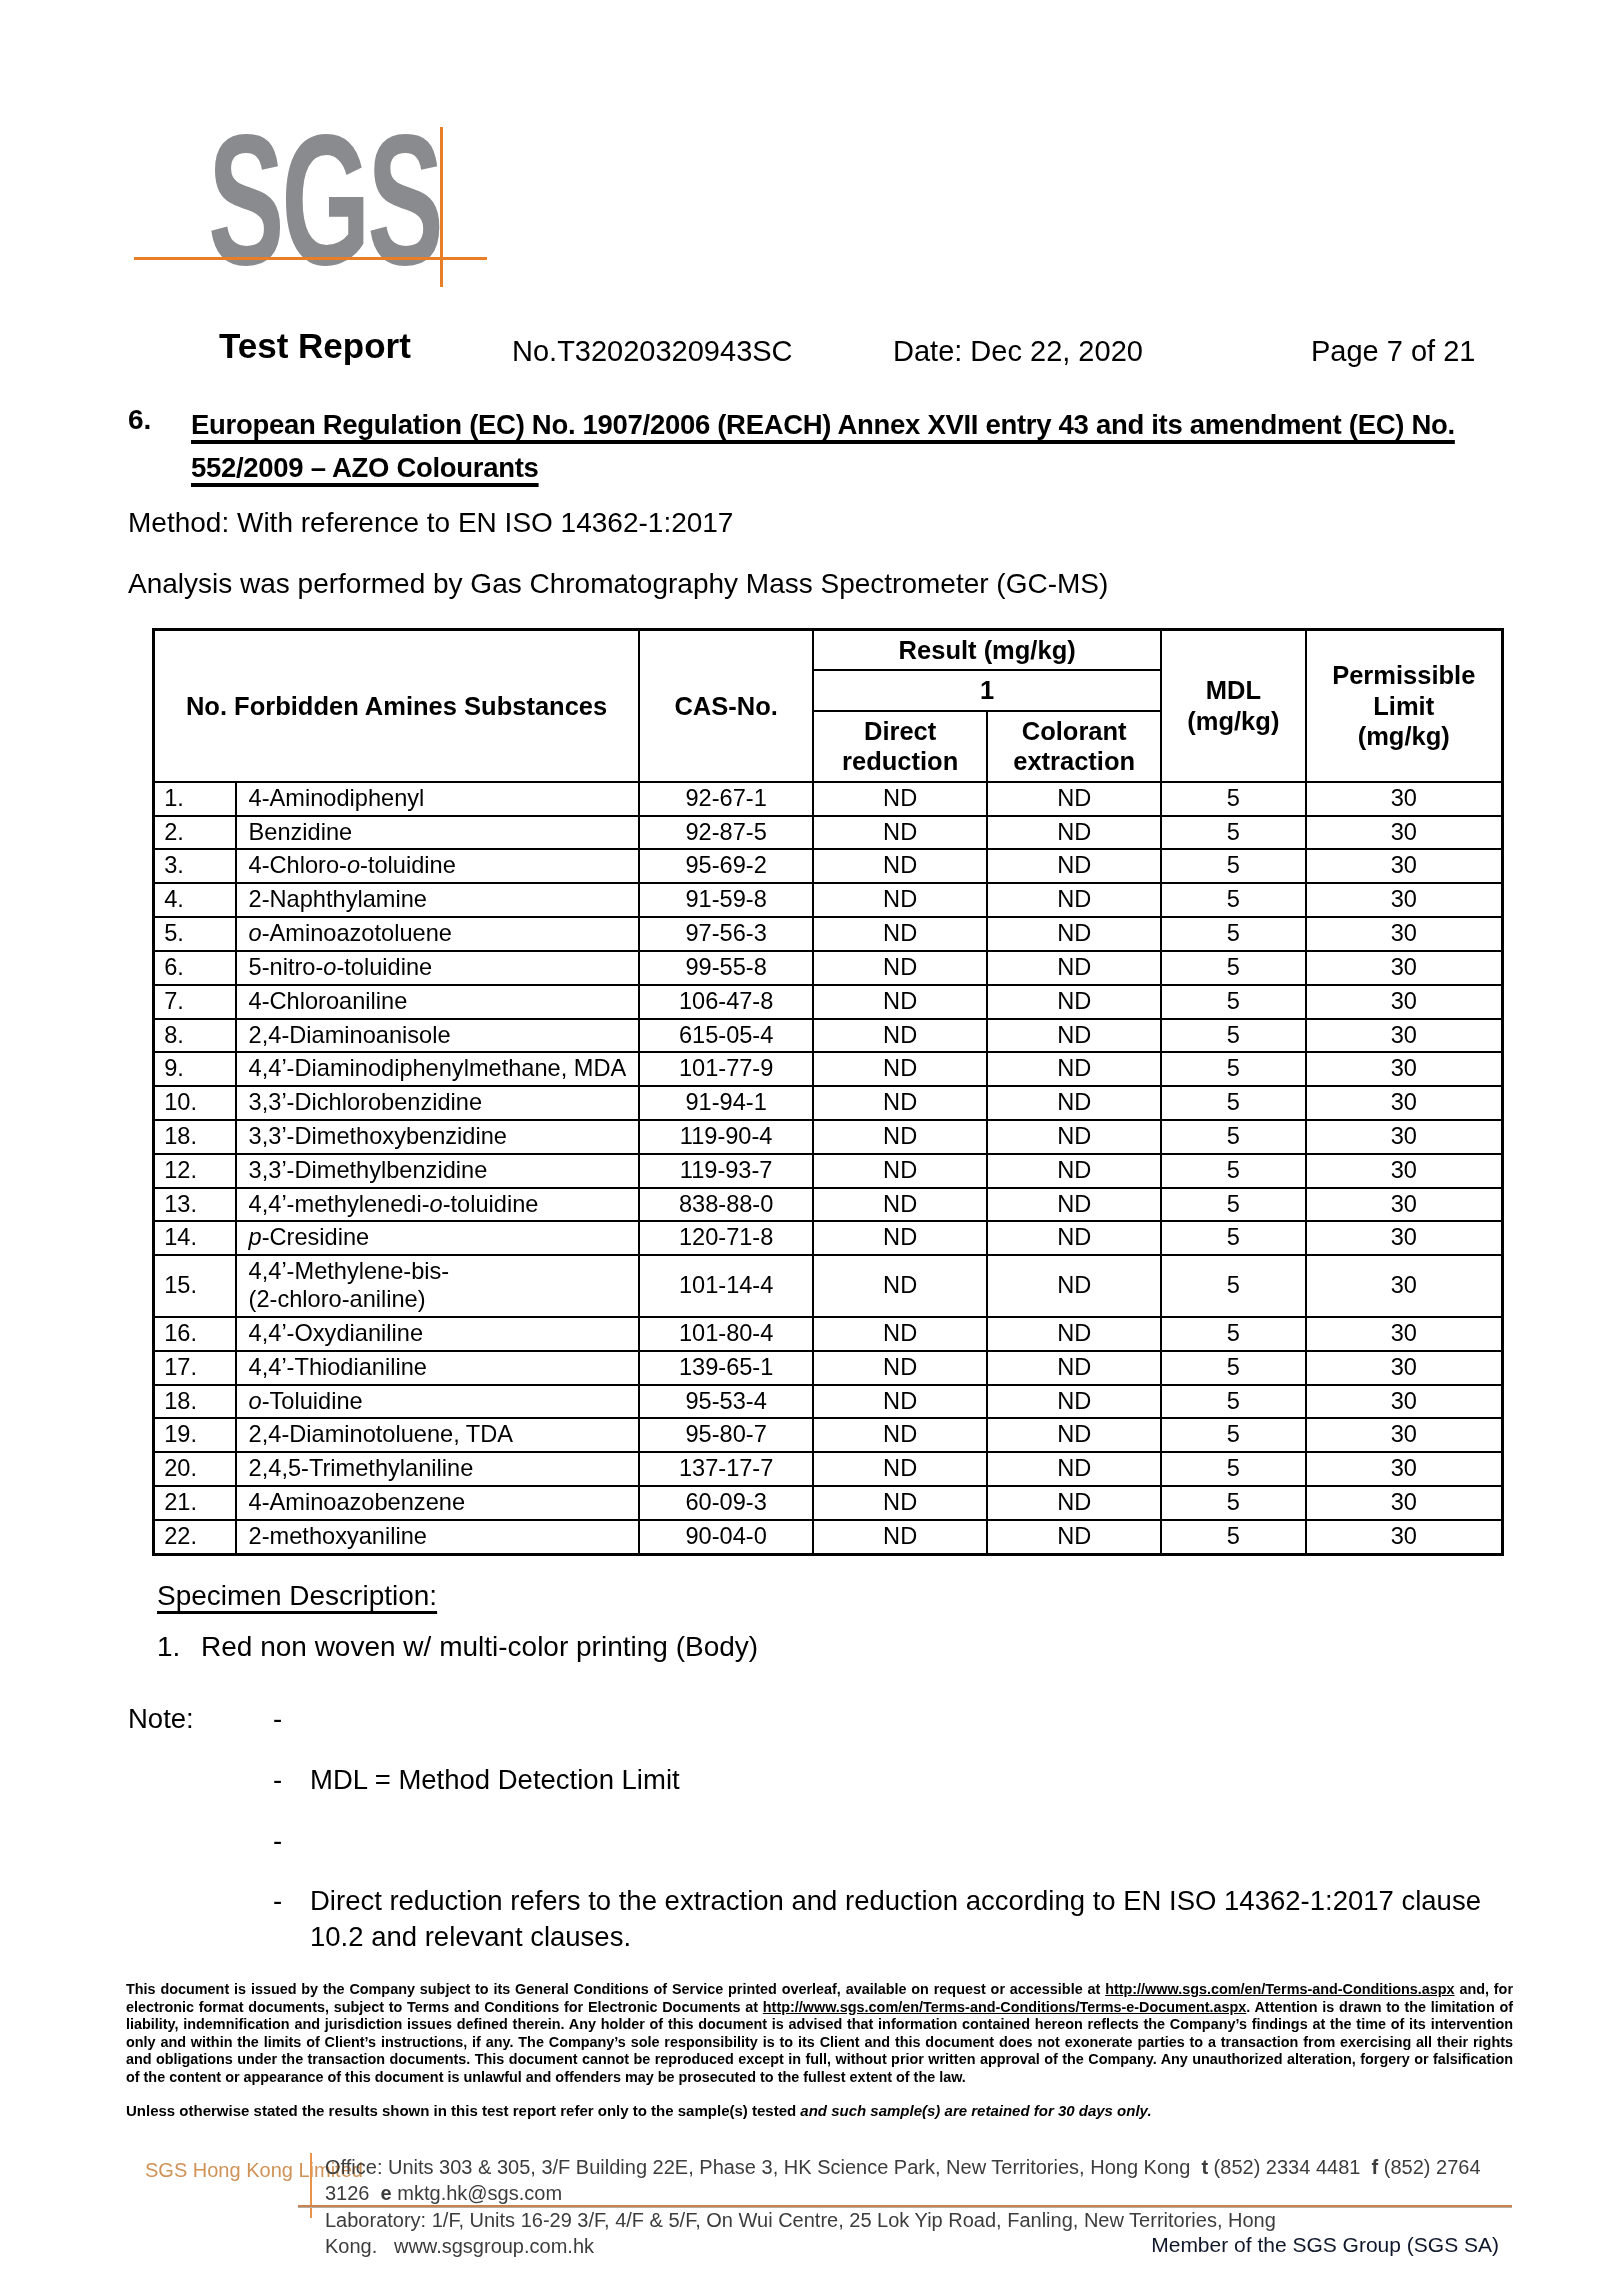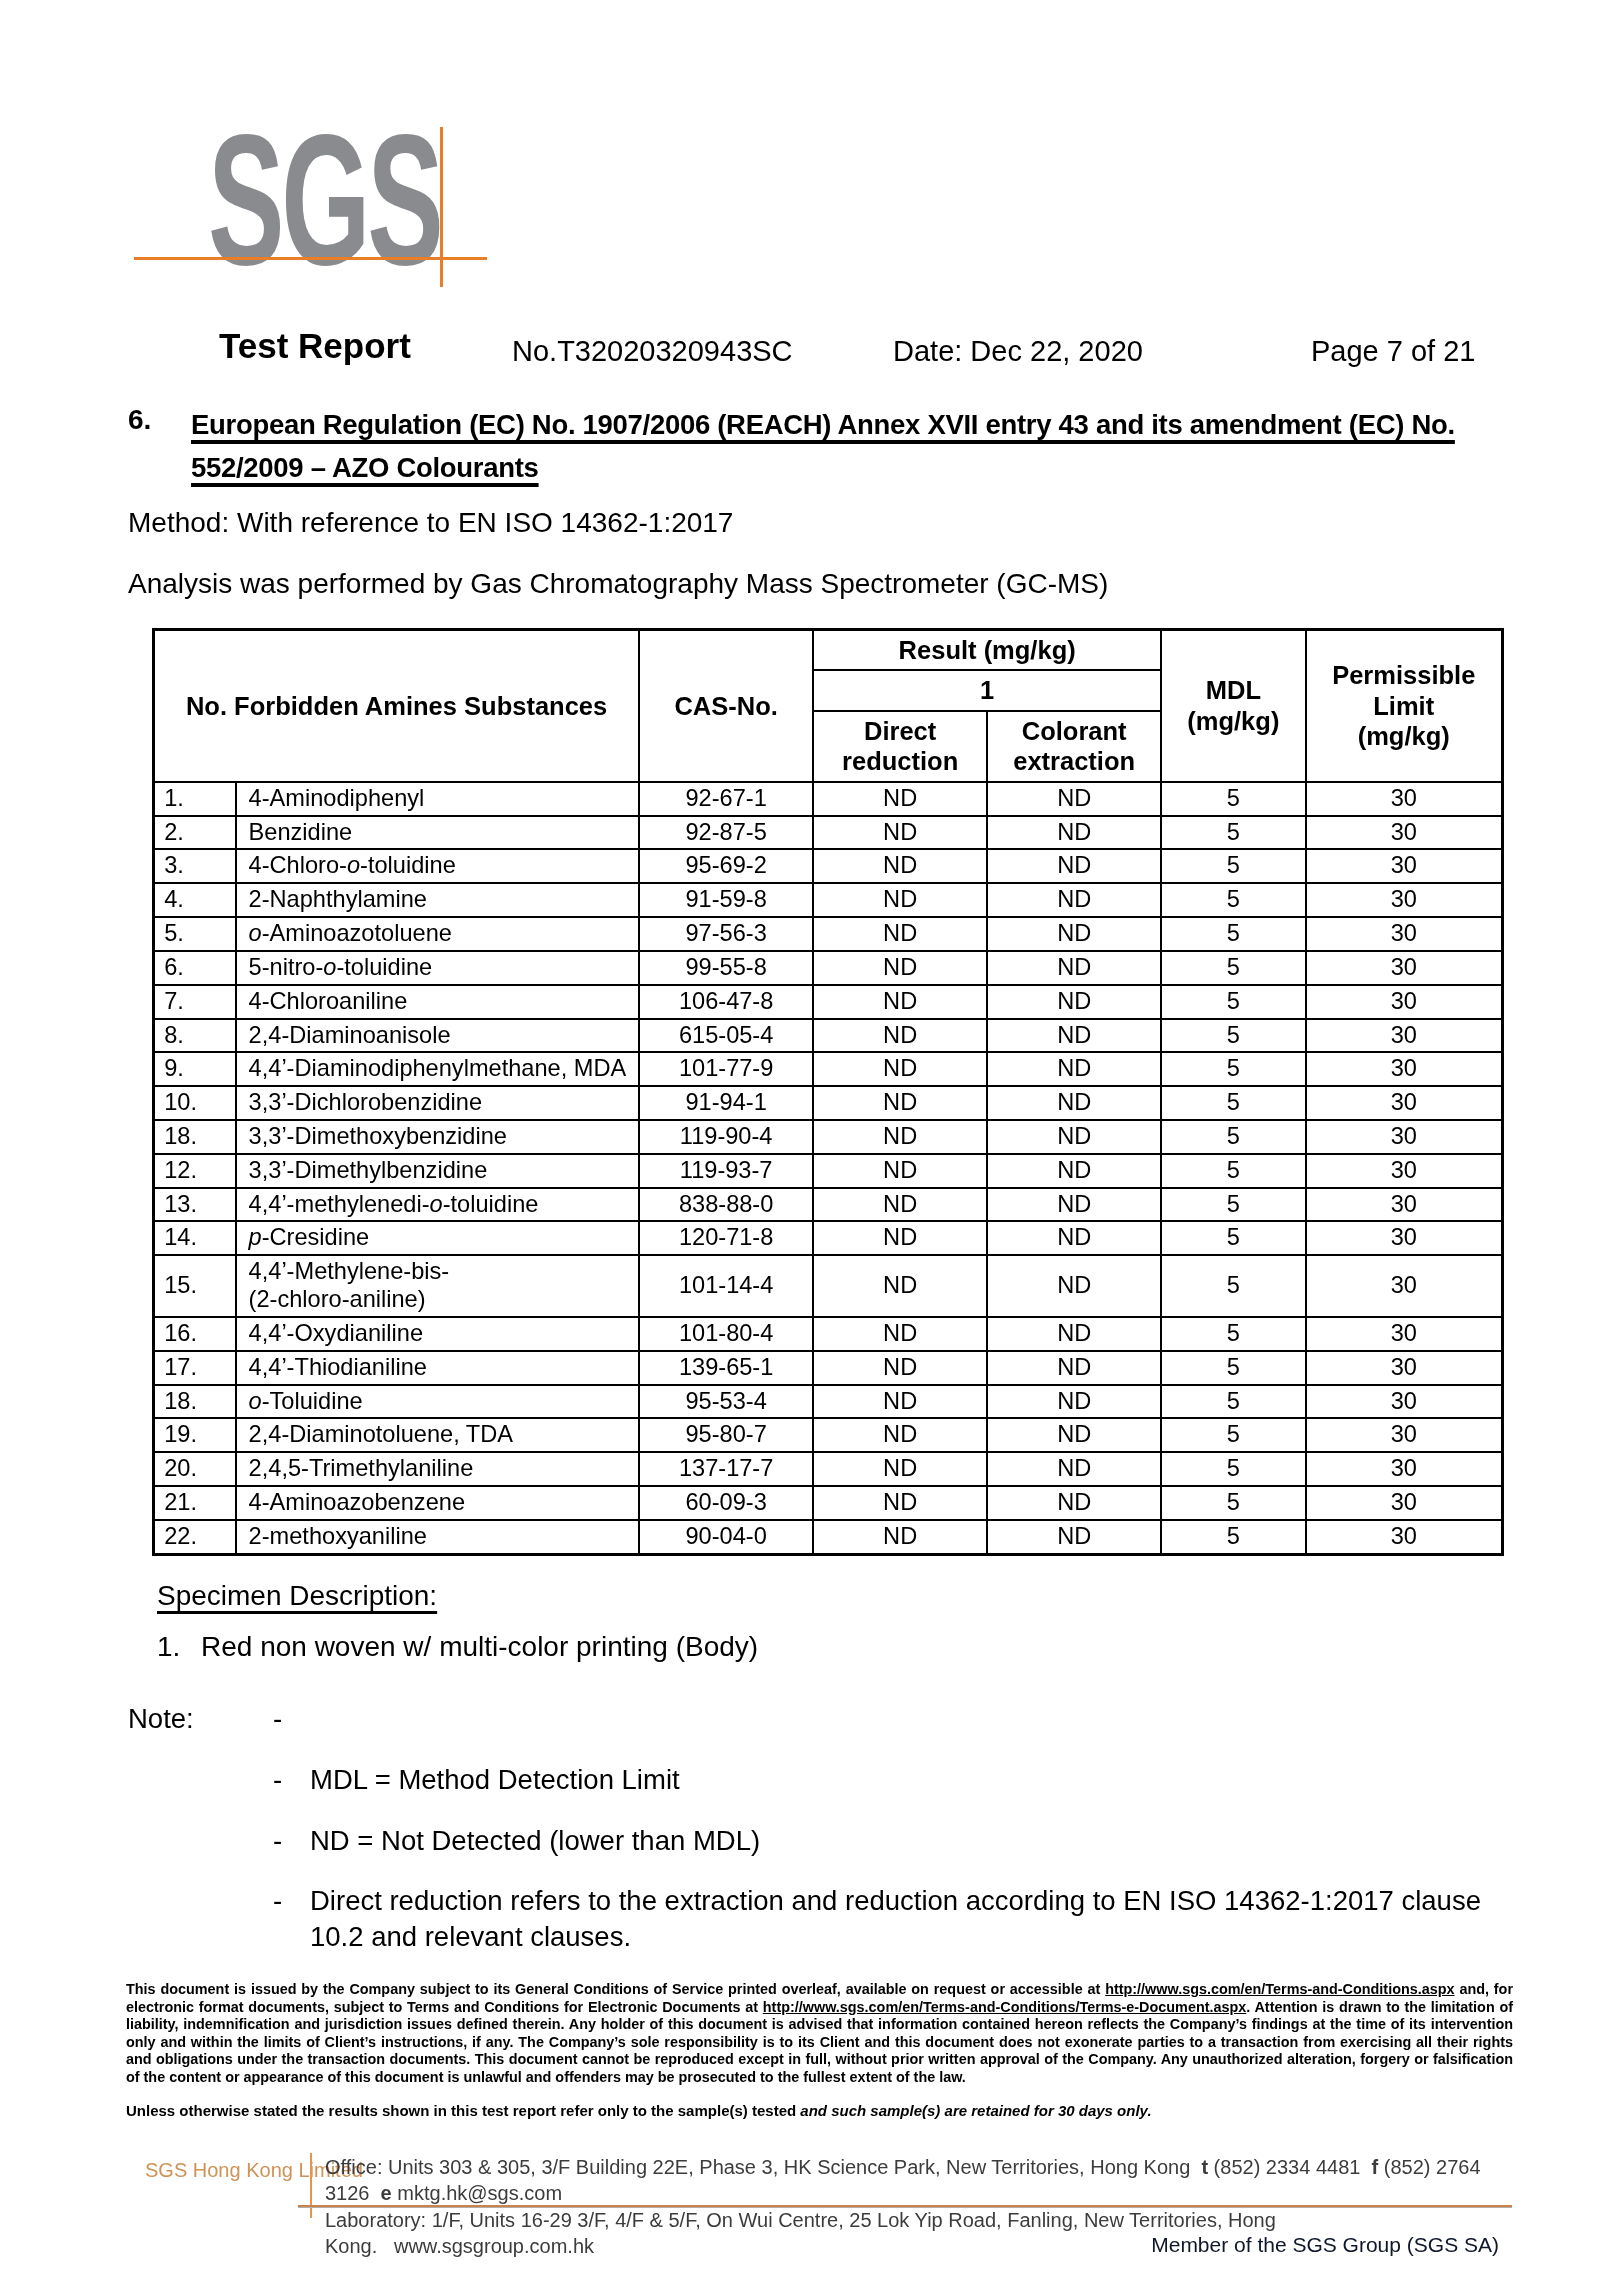--- a/index.html
+++ b/index.html
@@ -346,21 +346,20 @@
       <span class="note-dash">-</span>
     </div>
     <div class="note-row">
       <span class="note-label"></span>
       <span class="note-dash">-</span>
       <span class="note-text">MDL = Method Detection Limit</span>
     </div>
     <div class="note-row">
       <span class="note-label"></span>
       <span class="note-dash">-</span>
-      <span class="note-text">ND = Not Detected (lower than MDL)</span>
     </div>
     <div class="note-row">
       <span class="note-label"></span>
       <span class="note-dash">-</span>
       <span class="note-text">Direct reduction refers to the extraction and reduction according to EN ISO 14362-1:2017 clause 10.2 and relevant clauses.</span>
     </div>
   </div>
 
 <div class="abs legal-text">This document is issued by the Company subject to its General Conditions of Service printed overleaf, available on request or accessible at <u><b>http://www.sgs.com/en/Terms-and-Conditions.aspx</b></u> and, for electronic format documents, subject to Terms and Conditions for Electronic Documents at <u><b>http://www.sgs.com/en/Terms-and-Conditions/Terms-e-Document.aspx</b></u>. Attention is drawn to the limitation of liability, indemnification and jurisdiction issues defined therein. Any holder of this document is advised that information contained hereon reflects the Company’s findings at the time of its intervention only and within the limits of Client’s instructions, if any. The Company’s sole responsibility is to its Client and this document does not exonerate parties to a transaction from exercising all their rights and obligations under the transaction documents. This document cannot be reproduced except in full, without prior written approval of the Company. Any unauthorized alteration, forgery or falsification of the content or appearance of this document is unlawful and offenders may be prosecuted to the fullest extent of the law.</div>
 <div class="abs results-note">Unless otherwise stated the results shown in this test report refer only to the sample(s) tested <i>and such sample(s) are retained for 30 days only.</i></div>

